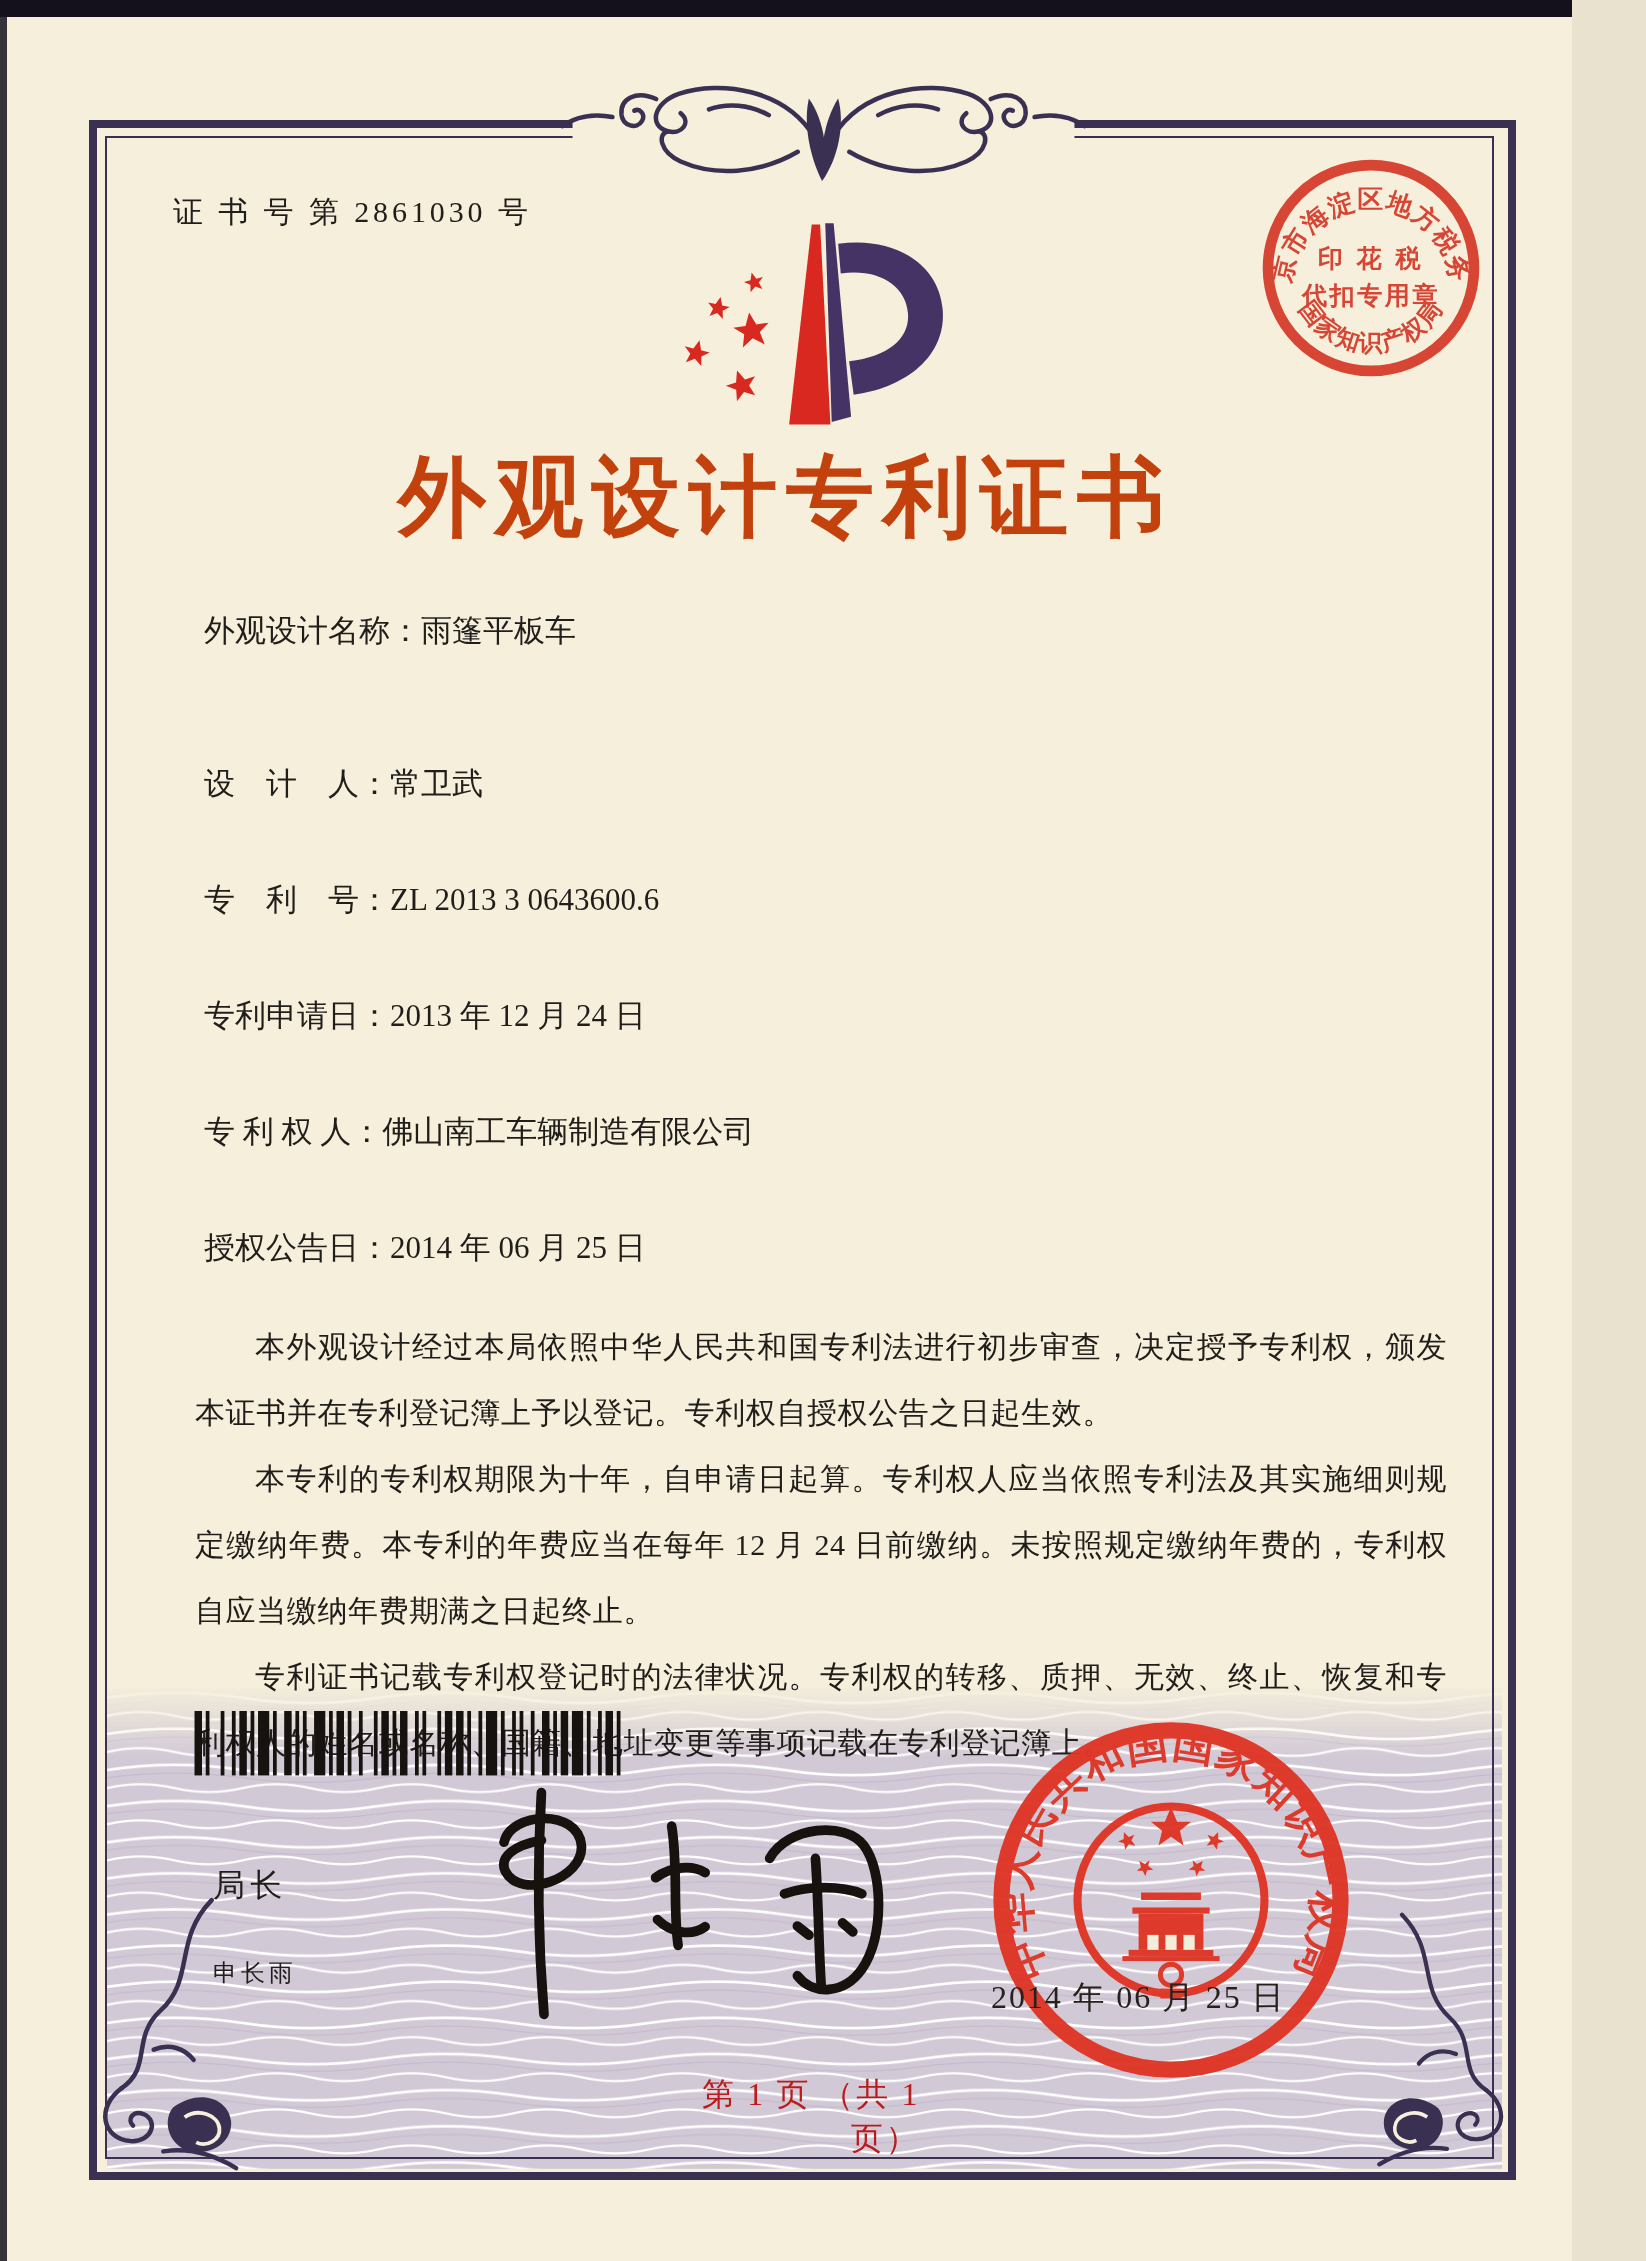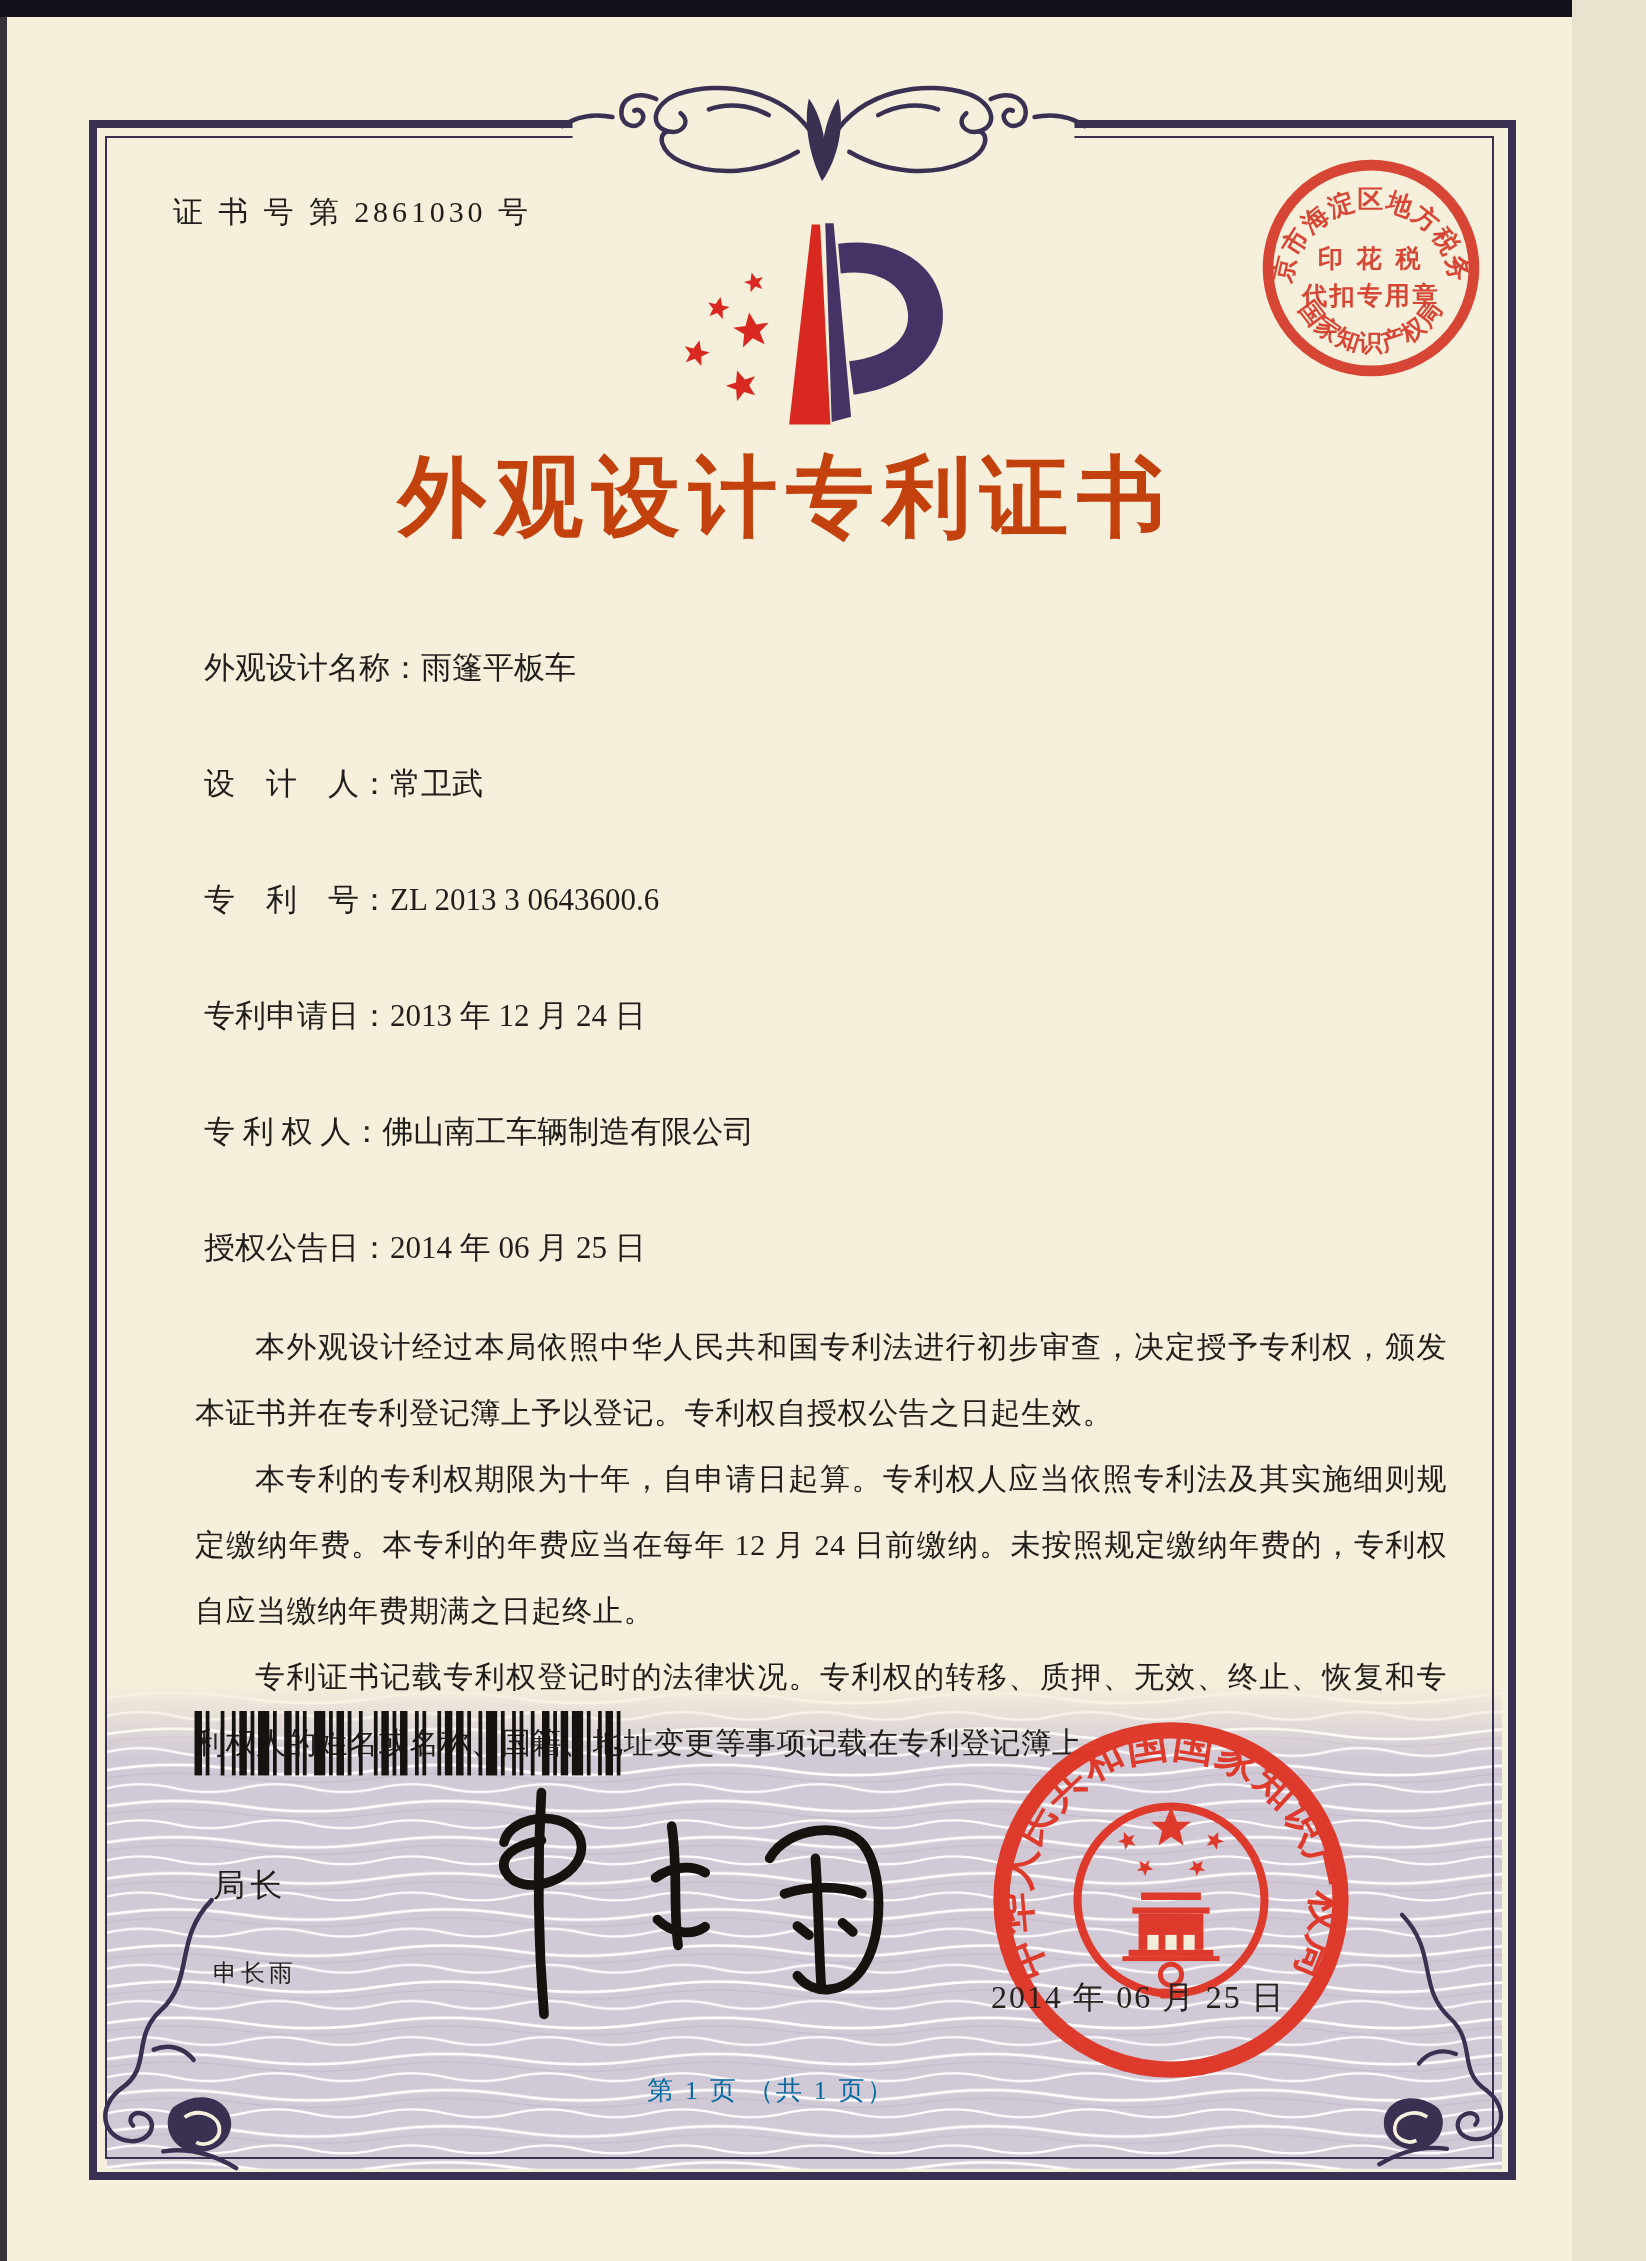--- a/index.html
+++ b/index.html
@@ -12,22 +12,22 @@
   #certno{left:173px;top:192px;font-size:30px;letter-spacing:3.9px;}
   #title{left:50%;top:438px;transform:translateX(-50%);font-size:88px;font-weight:700;
          letter-spacing:9px;white-space:nowrap;color:#c2410c;}
   .field{left:204px;font-size:31px;}
   #body{left:195px;top:1314px;width:1252px;font-size:30px;line-height:66px;
         text-align:justify;letter-spacing:0.6px;}
   #body p{margin:0;text-indent:2em;}
   #signer-title{left:213px;top:1864px;font-size:32px;letter-spacing:5.2px;}
   #signer-name{left:213px;top:1957px;font-size:24px;letter-spacing:3.9px;}
   #seal-date{left:991px;top:1976px;font-size:32px;letter-spacing:1.9px;color:#26211d;z-index:9;}
-  #footer{left:623px;top:2073px;width:297px;text-align:center;font-size:26px;
-          letter-spacing:2.6px;color:#0369a1;z-index:9;}
+  #footer{left:623px;top:2073px;width:297px;text-align:right;font-size:32px;
+          letter-spacing:2.6px;color:#b91c1c;z-index:9;}
   .z1{z-index:1}.z5{z-index:5}.z6{z-index:6}.z8{z-index:8}
   svg{display:block;}
 </style>
 </head>
 <body>
 
 <div id="page">
 
   <div class="abs edge" style="left:0;top:0;width:1647px;height:17px;"></div>
   <div class="abs edge" style="left:1625px;top:0;width:22px;height:2261px;"></div>
@@ -136,21 +136,21 @@
         <use href="#star" transform="translate(99,260) scale(2.5) rotate(-18)"></use>
       </g>
       <path d="M207,10 L220,10 L236,320 L172,320 Z" fill="#d8281f"></path>
       <path d="M228,8 L241,8 L268,308 L238,316 Z" fill="#463366"></path>
       <path d="M248,40 C334,28 404,70 410,142 C416,216 350,264 272,274 L265,222 C330,214 360,184 356,146 C352,104 310,78 252,86 Z" fill="#463366"></path>
     </svg>
   </div>
 
   <div class="abs z6" id="title">外观设计专利证书</div>
 
-  <div class="abs cjk z6 field" style="top:647px;text-align:center;"><span>外观设计名称：</span><span>雨篷平板车</span></div>
+  <div class="abs cjk z6 field" style="top:610px;text-align:center;"><span>外观设计名称：</span><span>雨篷平板车</span></div>
   <div class="abs cjk z6 field" style="top:763px;"><span>设　计　人：</span><span>常卫武</span></div>
   <div class="abs cjk z6 field" style="top:879px;"><span>专　利　号：</span><span>ZL 2013 3 0643600.6</span></div>
   <div class="abs cjk z6 field" style="top:995px;"><span>专利申请日：</span><span>2013 年 12 月 24 日</span></div>
   <div class="abs cjk z6 field" style="top:1111px;"><span>专 利 权 人：</span><span>佛山南工车辆制造有限公司</span></div>
   <div class="abs cjk z6 field" style="top:1227px;"><span>授权公告日：</span><span>2014 年 06 月 25 日</span></div>
 
   <div class="abs z6" id="body">
     <p>本外观设计经过本局依照中华人民共和国专利法进行初步审查，决定授予专利权，颁发本证书并在专利登记簿上予以登记。专利权自授权公告之日起生效。</p>
     <p>本专利的专利权期限为十年，自申请日起算。专利权人应当依照专利法及其实施细则规定缴纳年费。本专利的年费应当在每年 12 月 24 日前缴纳。未按照规定缴纳年费的，专利权自应当缴纳年费期满之日起终止。</p>
     <p>专利证书记载专利权登记时的法律状况。专利权的转移、质押、无效、终止、恢复和专利权人的姓名或名称、国籍、地址变更等事项记载在专利登记簿上。</p>

